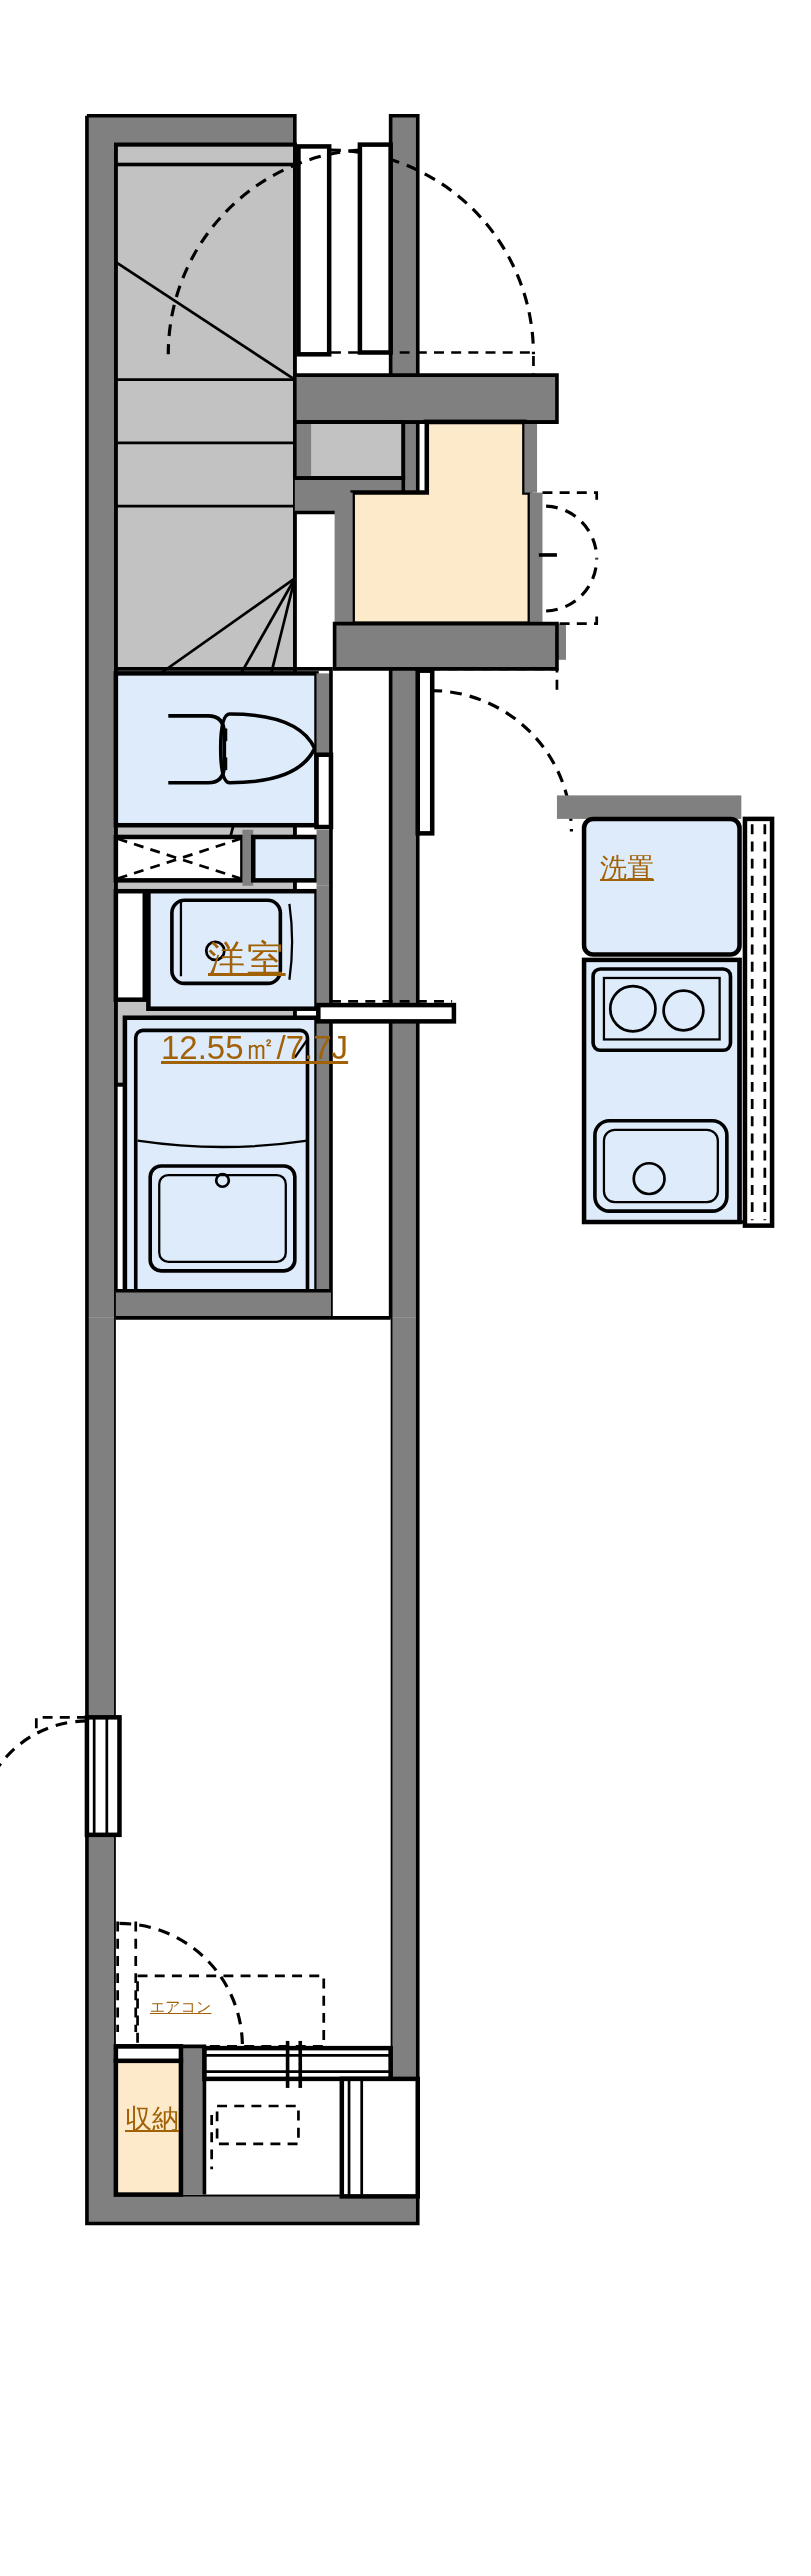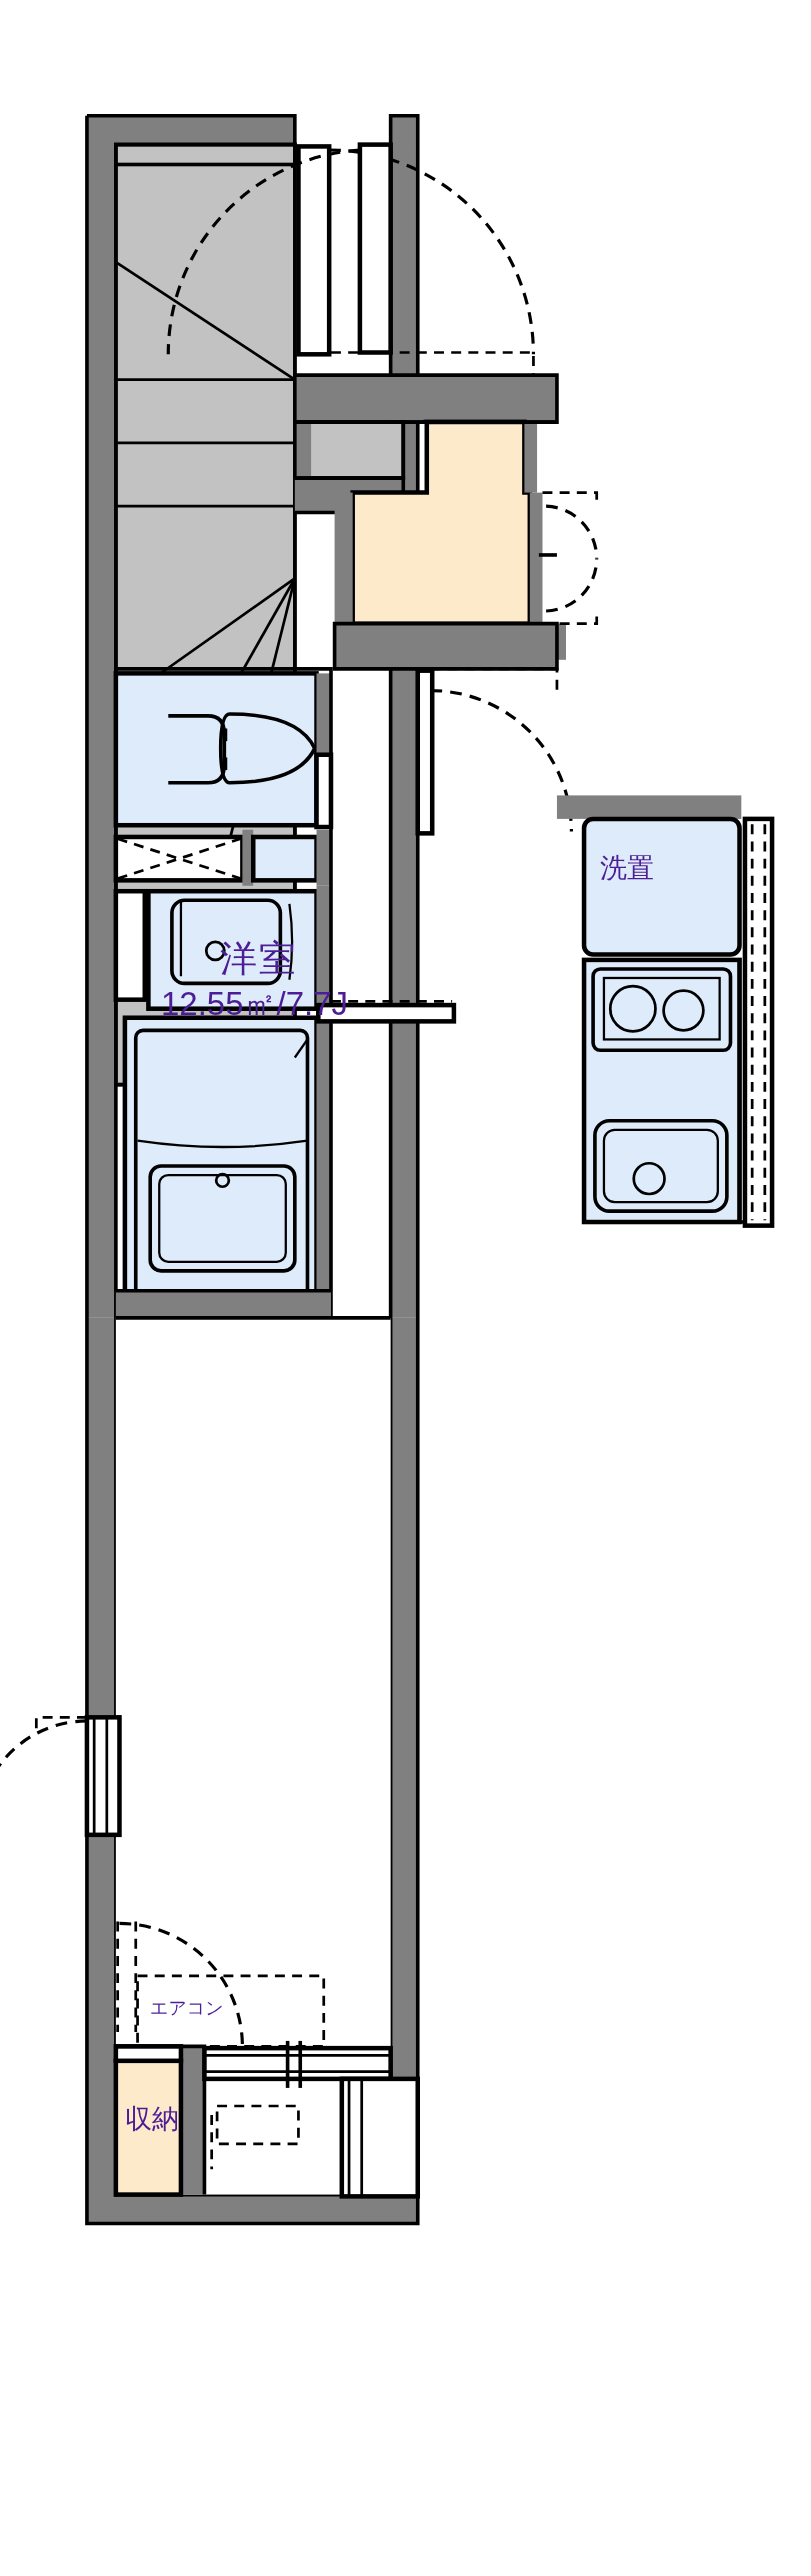--- a/index.html
+++ b/index.html
@@ -1,22 +1,22 @@
 <!DOCTYPE html>
 <html style="font-size:14.5px"><head>
 <meta charset="utf-8">
 <style>
   html,body{margin:0;padding:0;background:#ffffff;}
   body{font-family:"Liberation Sans","DejaVu Sans",sans-serif;}
   #plan{position:relative;width:812px;height:2576px;background:#fff;overflow:hidden;}
   #plan svg{position:absolute;left:0;top:0;}
-  .lbl{position:absolute;color:#4c1d95;white-space:nowrap;line-height:1;}
+  .lbl{position:absolute;color:#a16207;white-space:nowrap;line-height:1;text-decoration:underline;}
   .lbl-room{font-size:37px;letter-spacing:1.8px;}
-  .lbl-area{font-size:33px;}
-  .lbl-sm{font-size:18px;}
+  .lbl-area{font-size:33px;margin-top:44px;}
+  .lbl-sm{font-size:15px;}
   .lbl-md{font-size:27px;}
 </style>
 </head>
 <body>
 
 <div id="plan">
 
 <svg width="812" height="2576" viewBox="0 0 898 2850">
   <defs>
     <style>
@@ -222,21 +222,21 @@
 
     <rect class="wh" x="378" y="2300" width="84" height="130"></rect>
     <path class="ln2" d="M386,2300 L386,2430 M400,2300 L400,2430"></path>
 
     <path class="dash2" d="M240,2330 L330,2330 L330,2372 L240,2372 Z"></path>
     <path class="dash2" d="M234,2340 L234,2400"></path>
   </g>
 
 </svg>
 
-<div class="lbl lbl-room" style="left:220px;top:940px;">洋室</div>
+<div class="lbl lbl-room" style="left:208px;top:940px;">洋室</div>
 
 <div class="lbl lbl-area" style="left:161px;top:987px;">12.55㎡/7.7J</div>
 
 <div class="lbl lbl-md" style="left:600px;top:855px;">洗置</div>
 
 <div class="lbl lbl-sm" style="left:150px;top:1999px;">エアコン</div>
 
 <div class="lbl lbl-md" style="left:125px;top:2106px;">収納</div>
 
 </div>

